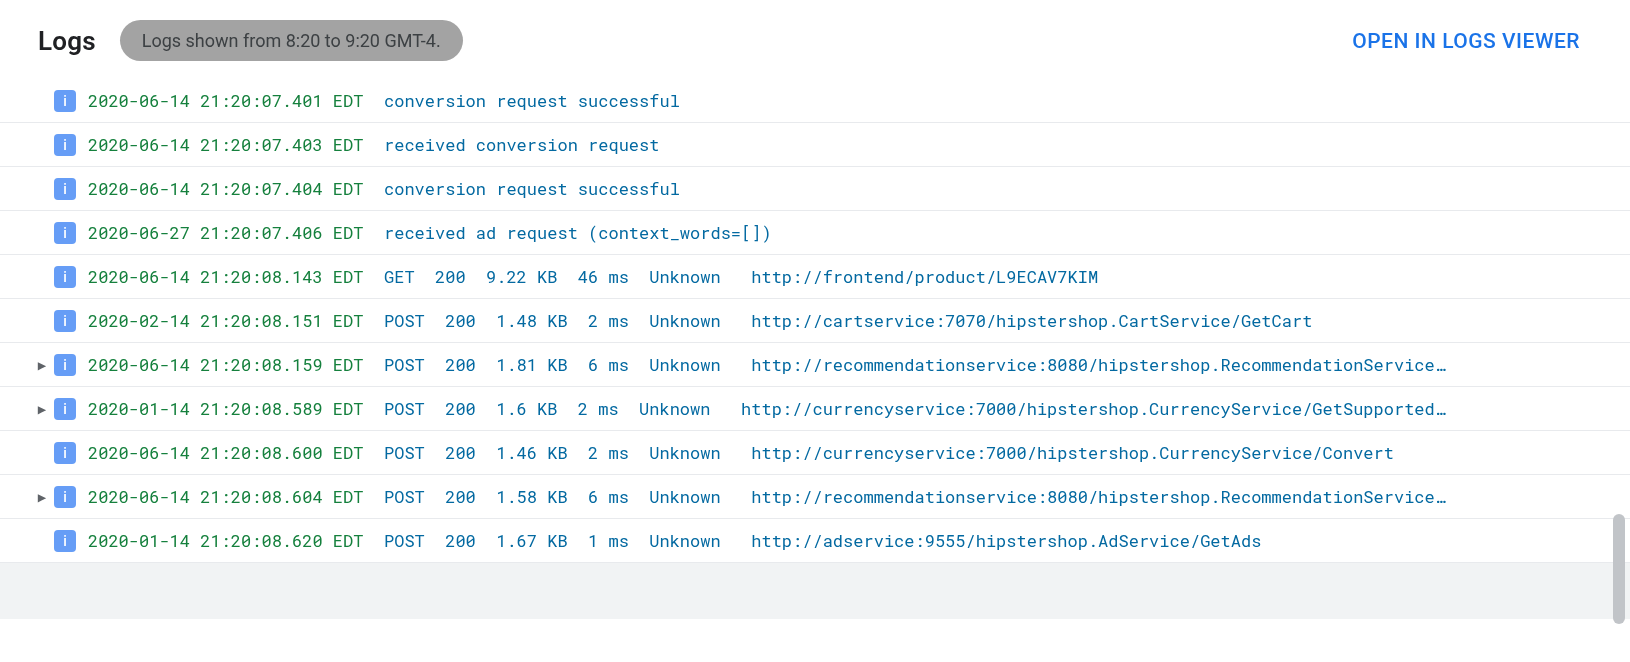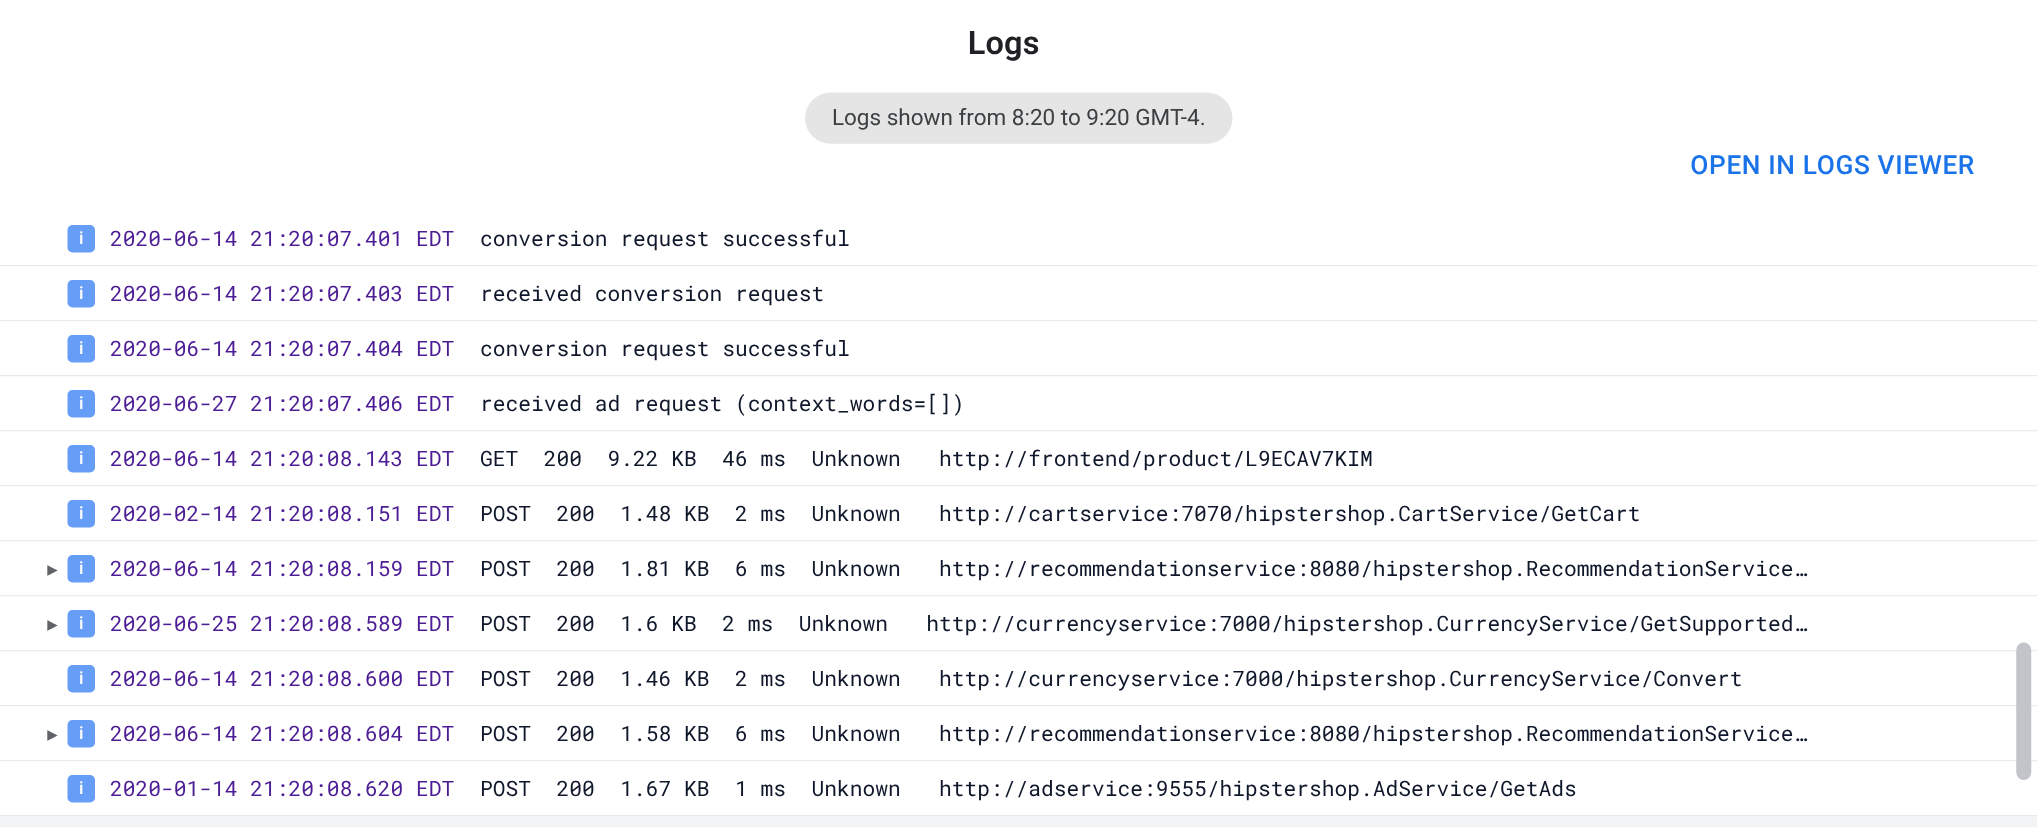--- a/index.html
+++ b/index.html
@@ -16,36 +16,34 @@
     height: 662px;
     position: relative;
     background: #fff;
     overflow: hidden;
   }
   .header {
     display: flex;
     align-items: center;
     padding: 20px 38px 18px 38px;
     position: relative;
-    flex-direction: column;
   }
   .title {
     font-size: 26px;
     font-weight: 600;
     letter-spacing: 0.2px;
     margin-right: 24px;
     color: #202124;
   }
   .pill {
-    background: #e5e5e5;
+    background: #a3a3a3;
     border-radius: 24px;
     padding: 10px 22px;
     font-size: 18px;
     color: #3c4043;
-    margin-top: 24px;
   }
   .open-link {
     margin-left: auto;
     font-size: 21px;
     font-weight: 500;
     letter-spacing: 0.5px;
     color: #1a73e8;
     text-transform: uppercase;
     cursor: pointer;
     padding: 6px 12px;
@@ -93,27 +91,27 @@
     border-radius: 4px;
     display: inline-flex;
     align-items: center;
     justify-content: center;
     font-family: Roboto, Arial, sans-serif;
     font-size: 14px;
     font-weight: 500;
     user-select: none;
   }
   .ts-cell {
-    color: #4c1d95;
+    color: #15803d;
     padding-left: 4px;
     width: 300px;
     flex: 0 0 300px;
   }
   .msg-cell {
-    color: #0f172a;
+    color: #0369a1;
     overflow: hidden;
     text-overflow: ellipsis;
     flex: 1 1 auto;
   }
   .footer-pad {
     height: 56px;
     background: #f1f3f4;
   }
   .scrollbar-track {
     position: absolute;
@@ -145,21 +143,21 @@
   </div>
 
   <div class="log-table" id="log-table">
       <div class="log-row"><span class="expand-cell"></span><span class="sev-cell"><span class="sev-badge">i</span></span><span class="ts-cell">2020-06-14 21:20:07.401 EDT</span><span class="msg-cell">conversion request successful</span></div>
       <div class="log-row"><span class="expand-cell"></span><span class="sev-cell"><span class="sev-badge">i</span></span><span class="ts-cell">2020-06-14 21:20:07.403 EDT</span><span class="msg-cell">received conversion request</span></div>
       <div class="log-row"><span class="expand-cell"></span><span class="sev-cell"><span class="sev-badge">i</span></span><span class="ts-cell">2020-06-14 21:20:07.404 EDT</span><span class="msg-cell">conversion request successful</span></div>
       <div class="log-row"><span class="expand-cell"></span><span class="sev-cell"><span class="sev-badge">i</span></span><span class="ts-cell">2020-06-27 21:20:07.406 EDT</span><span class="msg-cell">received ad request (context_words=[])</span></div>
       <div class="log-row"><span class="expand-cell"></span><span class="sev-cell"><span class="sev-badge">i</span></span><span class="ts-cell">2020-06-14 21:20:08.143 EDT</span><span class="msg-cell">GET  200  9.22 KB  46 ms  Unknown   http://frontend/product/L9ECAV7KIM</span></div>
       <div class="log-row"><span class="expand-cell"></span><span class="sev-cell"><span class="sev-badge">i</span></span><span class="ts-cell">2020-02-14 21:20:08.151 EDT</span><span class="msg-cell">POST  200  1.48 KB  2 ms  Unknown   http://cartservice:7070/hipstershop.CartService/GetCart</span></div>
       <div class="log-row"><span class="expand-cell"><span class="chevron">▶</span></span><span class="sev-cell"><span class="sev-badge">i</span></span><span class="ts-cell">2020-06-14 21:20:08.159 EDT</span><span class="msg-cell">POST  200  1.81 KB  6 ms  Unknown   http://recommendationservice:8080/hipstershop.RecommendationService…</span></div>
-      <div class="log-row"><span class="expand-cell"><span class="chevron">▶</span></span><span class="sev-cell"><span class="sev-badge">i</span></span><span class="ts-cell">2020-06-25 21:20:08.589 EDT</span><span class="msg-cell">POST  200  1.6 KB  2 ms  Unknown   http://currencyservice:7000/hipstershop.CurrencyService/GetSupported…</span></div>
+      <div class="log-row"><span class="expand-cell"><span class="chevron">▶</span></span><span class="sev-cell"><span class="sev-badge">i</span></span><span class="ts-cell">2020-01-14 21:20:08.589 EDT</span><span class="msg-cell">POST  200  1.6 KB  2 ms  Unknown   http://currencyservice:7000/hipstershop.CurrencyService/GetSupported…</span></div>
       <div class="log-row"><span class="expand-cell"></span><span class="sev-cell"><span class="sev-badge">i</span></span><span class="ts-cell">2020-06-14 21:20:08.600 EDT</span><span class="msg-cell">POST  200  1.46 KB  2 ms  Unknown   http://currencyservice:7000/hipstershop.CurrencyService/Convert</span></div>
       <div class="log-row"><span class="expand-cell"><span class="chevron">▶</span></span><span class="sev-cell"><span class="sev-badge">i</span></span><span class="ts-cell">2020-06-14 21:20:08.604 EDT</span><span class="msg-cell">POST  200  1.58 KB  6 ms  Unknown   http://recommendationservice:8080/hipstershop.RecommendationService…</span></div>
       <div class="log-row"><span class="expand-cell"></span><span class="sev-cell"><span class="sev-badge">i</span></span><span class="ts-cell">2020-01-14 21:20:08.620 EDT</span><span class="msg-cell">POST  200  1.67 KB  1 ms  Unknown   http://adservice:9555/hipstershop.AdService/GetAds</span></div>
     </div>
 
   <div class="footer-pad"></div>
 
   <div class="scrollbar-track">
     <div class="scrollbar-thumb"></div>
   </div>

